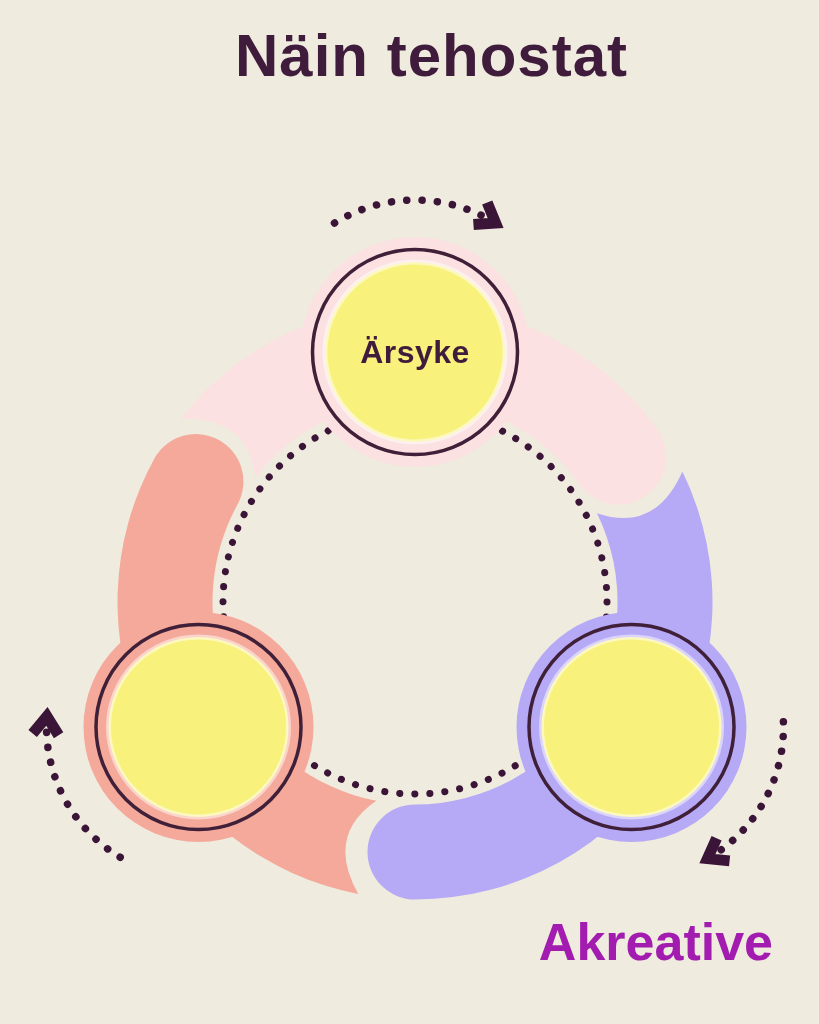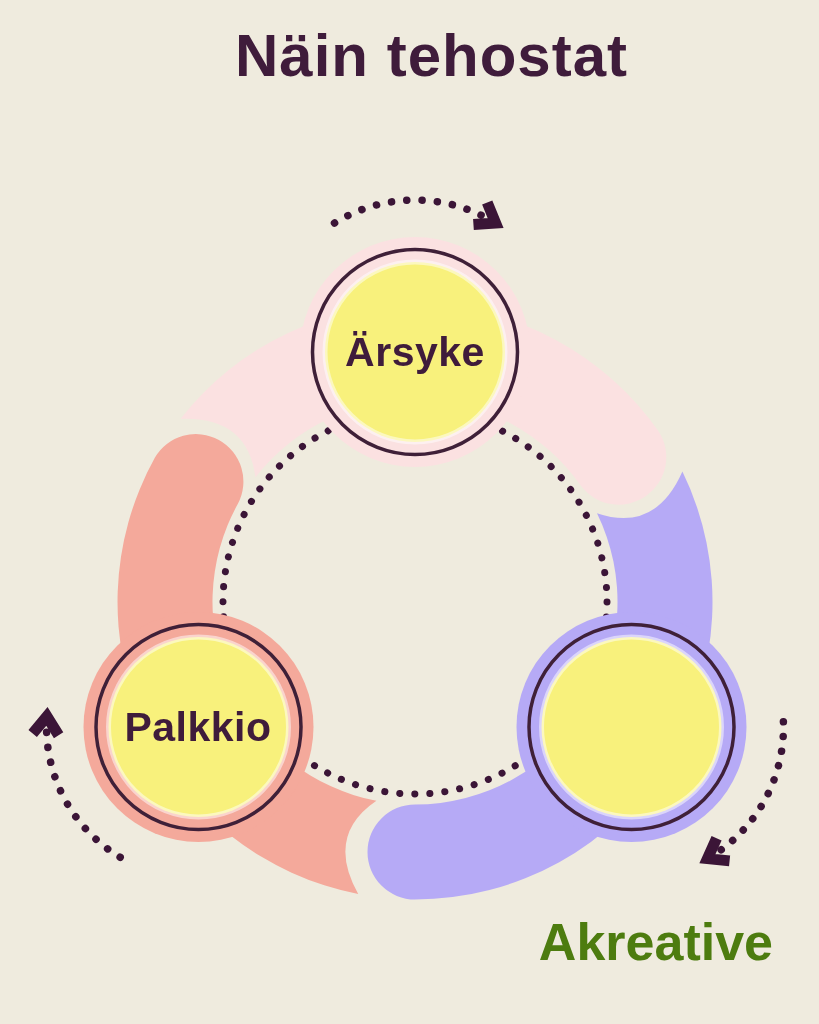--- a/index.html
+++ b/index.html
@@ -15,31 +15,31 @@
     position:absolute;left:0;right:0;top:14px;
     text-align:center;
     font-size:60px;font-weight:700;letter-spacing:1px;
     line-height:83px;
     color:#3F1C3B;
     margin-left:44px;
   }
   .node-label{
     position:absolute;
     transform:translate(-50%,-50%);
-    font-size:41px;font-weight:700;letter-spacing:0.5px;
+    font-size:32px;font-weight:700;letter-spacing:0.5px;
     color:#3F1C3B;
     white-space:nowrap;
   }
   .node-label.top{left:415px;top:352px;}
   .node-label.left{left:198px;top:727px;}
   .node-label.right{left:631px;top:727px;}
   .logo{
     position:absolute;right:46px;top:912px;
     font-size:52px;font-weight:700;letter-spacing:0px;
-    color:#4d7c0f;
+    color:#a21caf;
   }
 </style>
 </head>
 <body>
 
 <div class="stage">
 
   <svg width="819" height="1024" viewBox="0 0 819 1024">
 
     <circle cx="415" cy="602" r="192" fill="none" stroke="#3B1537" stroke-width="7" stroke-linecap="round" stroke-dasharray="0.1 14.98"></circle>
@@ -81,17 +81,16 @@
     <polyline points="-18,-13 0,0 -18,13" fill="none" stroke="#3B1537" stroke-width="11" stroke-linejoin="miter" transform="translate(495.6,223.1) rotate(32)"></polyline>
     <polyline points="-18,-13 0,0 -18,13" fill="none" stroke="#3B1537" stroke-width="11" stroke-linejoin="miter" transform="translate(707.5,858.6) rotate(150)"></polyline>
     <polyline points="-18,-13 0,0 -18,13" fill="none" stroke="#3B1537" stroke-width="11" stroke-linejoin="miter" transform="translate(46.9,716.4) rotate(-86)"></polyline>
   </svg>
 
   <div class="title">
     <div>Näin tehostat</div>
   </div>
 
   <div class="node-label top">Ärsyke</div>
-  <div class="node-label left">Palkkio</div>
 
   <div class="logo">Akreative</div>
 
 </div>
 
 </body></html>

